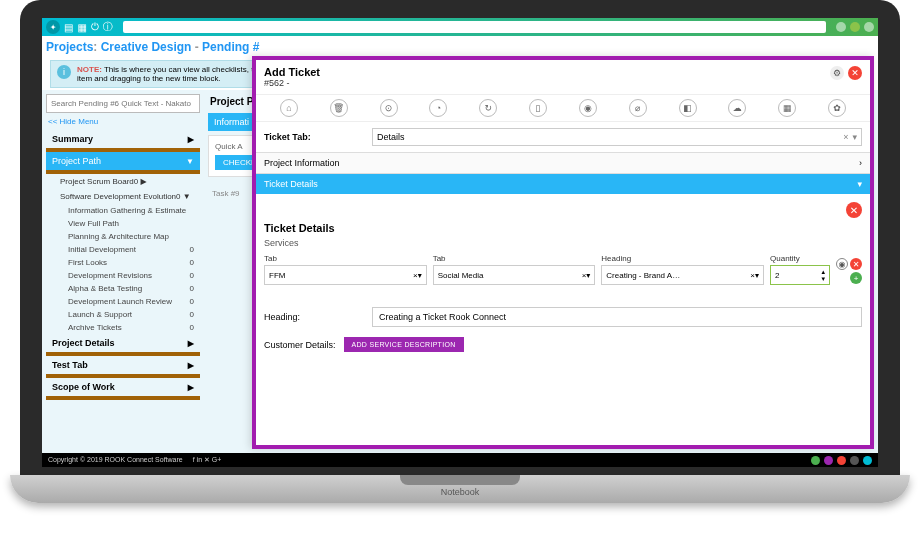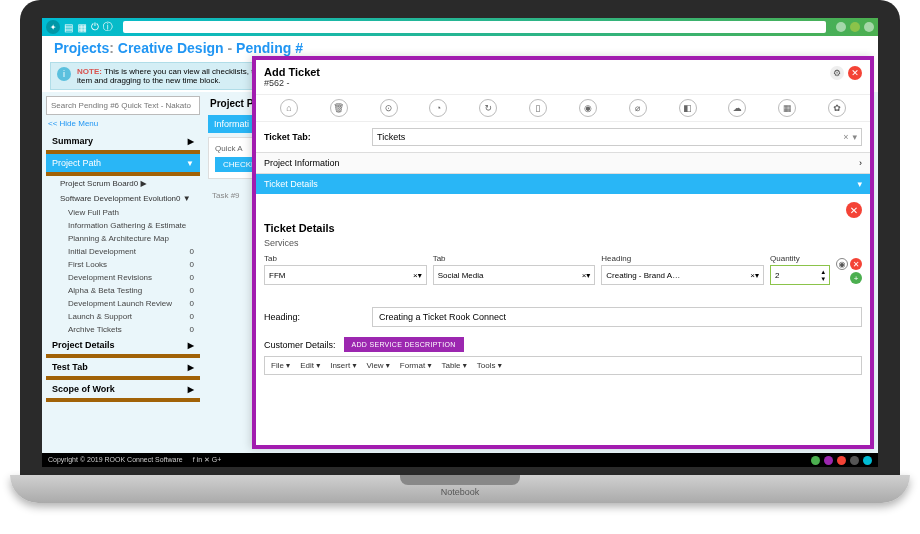--- a/index.html
+++ b/index.html
@@ -9,21 +9,21 @@
 .screen{width:100%;height:100%;background:#fff;overflow:hidden;position:relative;font-size:9px}
 .base{width:900px;height:28px;background:linear-gradient(#d0d0d0,#aaa);margin-left:-10px;border-radius:0 0 40px 40px;position:relative;box-shadow:0 4px 8px rgba(0,0,0,.3)}
 .notch{position:absolute;left:50%;top:0;transform:translateX(-50%);width:120px;height:10px;background:#888;border-radius:0 0 8px 8px}
 .base-label{position:absolute;left:50%;top:12px;transform:translateX(-50%);font-size:9px;color:#555}
 .topbar{height:18px;background:linear-gradient(90deg,#00bcd4,#4caf50);display:flex;align-items:center;padding:0 4px;gap:4px}
 .topbar .logo{width:14px;height:14px;background:#0097a7;border-radius:50%;display:flex;align-items:center;justify-content:center;color:#fff;font-size:8px}
 .topbar .ticon{color:#fff;font-size:10px}
 .topbar .search{flex:1;height:12px;background:#fff;border-radius:2px;margin:0 6px}
 .topbar .dot{width:10px;height:10px;border-radius:50%;background:rgba(255,255,255,.5)}
 .topbar .dot.g{background:#8bc34a}
-.breadcrumb{padding:4px 12px;font-size:14px;font-weight:bold;color:#2196f3}
+.breadcrumb{padding:4px 4px;font-size:12px;font-weight:bold;color:#2196f3}
 .breadcrumb .sep{color:#999}
 .note{margin:2px 8px;background:#d4eef5;border:1px solid #b0dde8;padding:4px 6px;font-size:8px;display:flex;gap:6px;align-items:flex-start}
 .note .nicon{width:14px;height:14px;background:#5bc0de;border-radius:50%;color:#fff;display:flex;align-items:center;justify-content:center;font-size:9px;flex-shrink:0}
 .note .nlabel{color:#d9534f;font-weight:bold}
 .layout{display:flex;height:calc(100% - 60px)}
 .sidebar{width:162px;padding:4px;background:#eaf6fa}
 .side-search{width:100%;height:19px;border:1px solid #bbb;padding:0 4px;font-size:8px;color:#888;background:#fff}
 .hide-link{color:#2196f3;font-size:8px;padding:4px 2px;display:block}
 .menu-item{padding:4px 6px;font-size:9px;display:flex;justify-content:space-between;align-items:center;cursor:pointer;border-bottom:4px solid #a16207}
 .menu-item.bold{font-weight:bold}
@@ -126,25 +126,25 @@
             </div>
      <div class="sub-item">
               <span>Project Scrum Board</span>
               <span>0 ▶</span>
             </div>
      <div class="sub-item">
               <span>Software Development Evolution</span>
               <span>0 ▼</span>
             </div>
      <div class="ssub-item">
+              <span>Information Gathering &amp; Estimate</span>
+              <span></span>
+            </div>
+     <div class="ssub-item">
               <span>View Full Path</span>
-              <span></span>
-            </div>
-     <div class="ssub-item">
-              <span>Information Gathering &amp; Estimate</span>
               <span></span>
             </div>
      <div class="ssub-item">
               <span>Planning &amp; Architecture Map</span>
               <span></span>
             </div>
      <div class="ssub-item">
               <span>Initial Development</span>
               <span>0</span>
             </div>
@@ -218,21 +218,21 @@
      <div class="ir">◉</div>
      <div class="ir">⌀</div>
      <div class="ir">◧</div>
      <div class="ir">☁</div>
      <div class="ir">▦</div>
      <div class="ir">✿</div>
     </div>
     <div class="field-row">
      <label>Ticket Tab:</label>
      <div class="sel">
-      <span>Tickets</span>
+      <span>Details</span>
       <span class="sx">
                 <span>×</span>
                 <span>▾</span>
               </span>
      </div>
     </div>
     <div class="section-hdr">
             <span>Project Information</span>
             <span>›</span>
           </div>
@@ -286,29 +286,20 @@
 
      <div class="heading-row">
       <label>Heading:</label>
       <input value="Creating a Ticket Rook Connect" style="">
      </div>
 
      <div class="cust-row">
       <label>Customer Details:</label>
       <button class="add-desc">ADD SERVICE DESCRIPTION</button>
      </div>
-     <div class="editor-bar">
-      <span>File ▾</span>
-      <span>Edit ▾</span>
-      <span>Insert ▾</span>
-      <span>View ▾</span>
-      <span>Format ▾</span>
-      <span>Table ▾</span>
-      <span>Tools ▾</span>
-     </div>
     </div>
    </div>
 
    <div class="footer">
     <div>
      <span>Copyright © 2019 ROOK Connect Software</span>
      <span style="margin-left:8px">f  in  ✕  G+</span>
     </div>
     <div class="ficons">
      <div class="fdot" style="background:#4caf50"></div>

